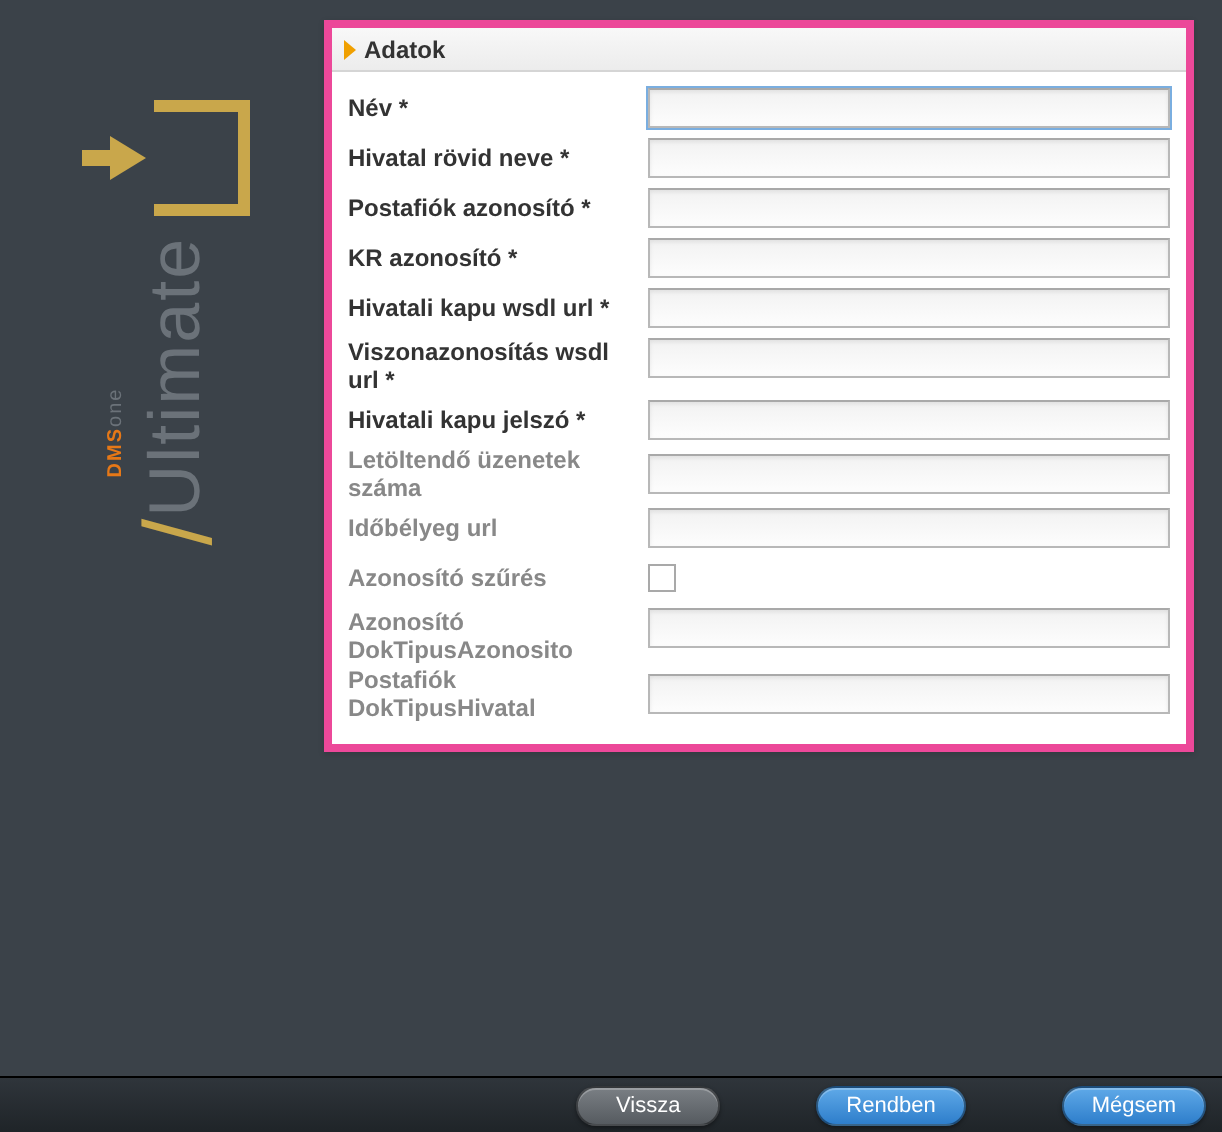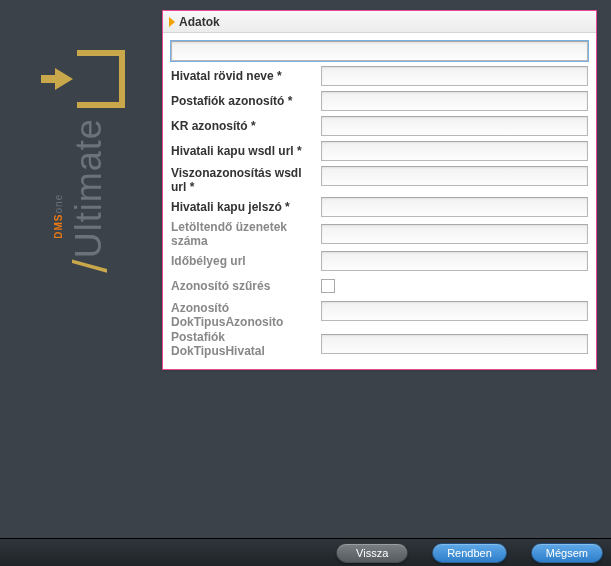--- a/index.html
+++ b/index.html
@@ -79,21 +79,21 @@
       font-size: 10px;
       color: #6b7279;
     }
     .brand-text .dms .orange { color: #e67817; font-weight: bold; }
     .panel {
       position: absolute;
       left: 162px;
       top: 10px;
       width: 435px;
       background: #ffffff;
-      border: 1px solid #ec4899;
+      border: 4px solid #ec4899;
       box-shadow: 0 1px 3px rgba(0,0,0,0.15);
     }
     .panel-header {
       height: 22px;
       background: linear-gradient(#f8f8f8, #ececec);
       border-bottom: 1px solid #d5d5d5;
       display: flex;
       align-items: center;
       padding: 0 6px;
       gap: 4px;
@@ -149,37 +149,37 @@
       left: 0;
       bottom: 0;
       width: 611px;
       height: 28px;
       background: linear-gradient(#2f353b, #1f2428);
       border-top: 1px solid #000;
       display: flex;
       align-items: center;
       justify-content: flex-end;
       padding: 0 8px;
-      gap: 24px;
+      gap: 8px;
     }
     .btn {
       height: 20px;
       min-width: 72px;
       border-radius: 10px;
       border: 1px solid rgba(0,0,0,0.4);
       font-size: 11px;
       color: #fff;
       text-align: center;
       line-height: 18px;
       cursor: pointer;
       padding: 0 14px;
       box-shadow: inset 0 1px 0 rgba(255,255,255,0.25), 0 1px 2px rgba(0,0,0,0.4);
     }
     .btn-gray { background: linear-gradient(#7a7f84, #565b60); }
-    .btn-blue { background: linear-gradient(#5fa9e8, #2e7ecb); }
+    .btn-blue { background: linear-gradient(#5fa9e8, #2e7ecb); margin-left: 40px; }
   </style>
 </head>
 <body>
 
 <div class="logo-area">
   <div class="logo-icon">
     <div class="frame"></div>
     <div class="arrow-stem"></div>
     <div class="arrow"></div>
   </div>
@@ -190,20 +190,21 @@
 </div>
 
 <div class="panel">
   <div class="panel-header">
     <span class="tri"></span>
     <span class="title">Adatok</span>
   </div>
   <div class="panel-body">
 
     <div class="form-row">
+      <div class="form-label required">Név *</div>
       <input class="form-input focused" value="" style="">
     </div>
 
 
     <div class="form-row">
       <div class="form-label required">Hivatal rövid neve *</div>
       <input class="form-input" value="" style="">
     </div>
 
     <div class="form-row">

